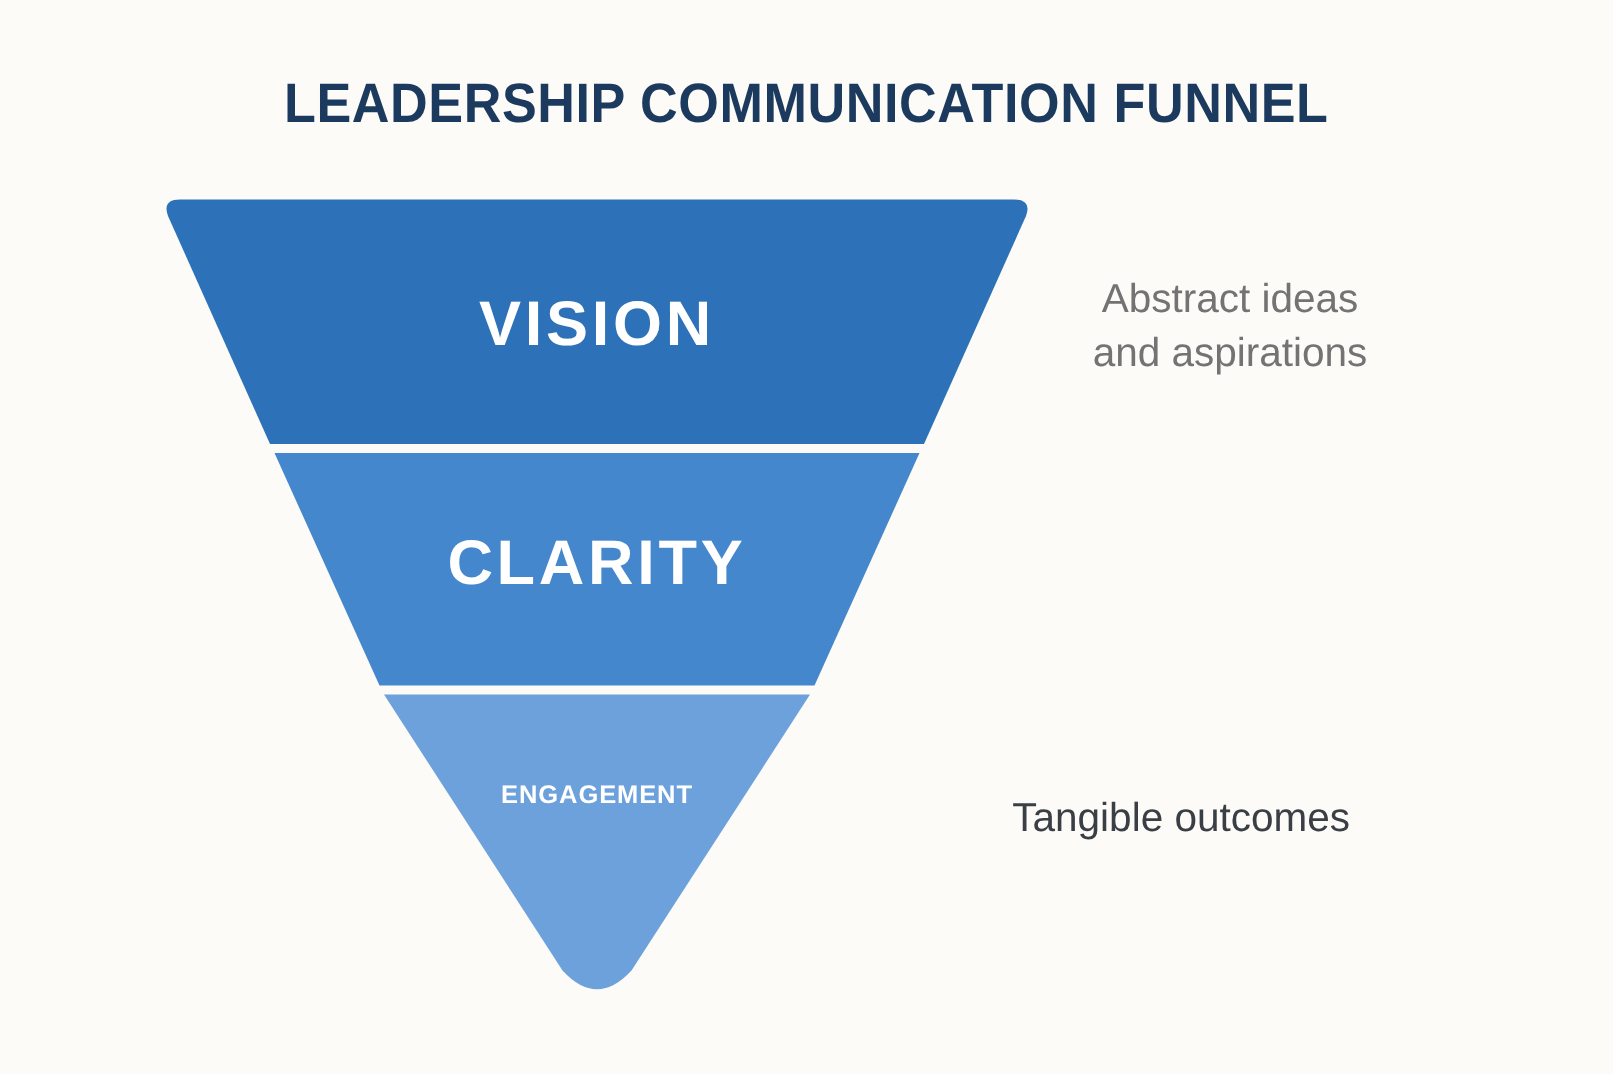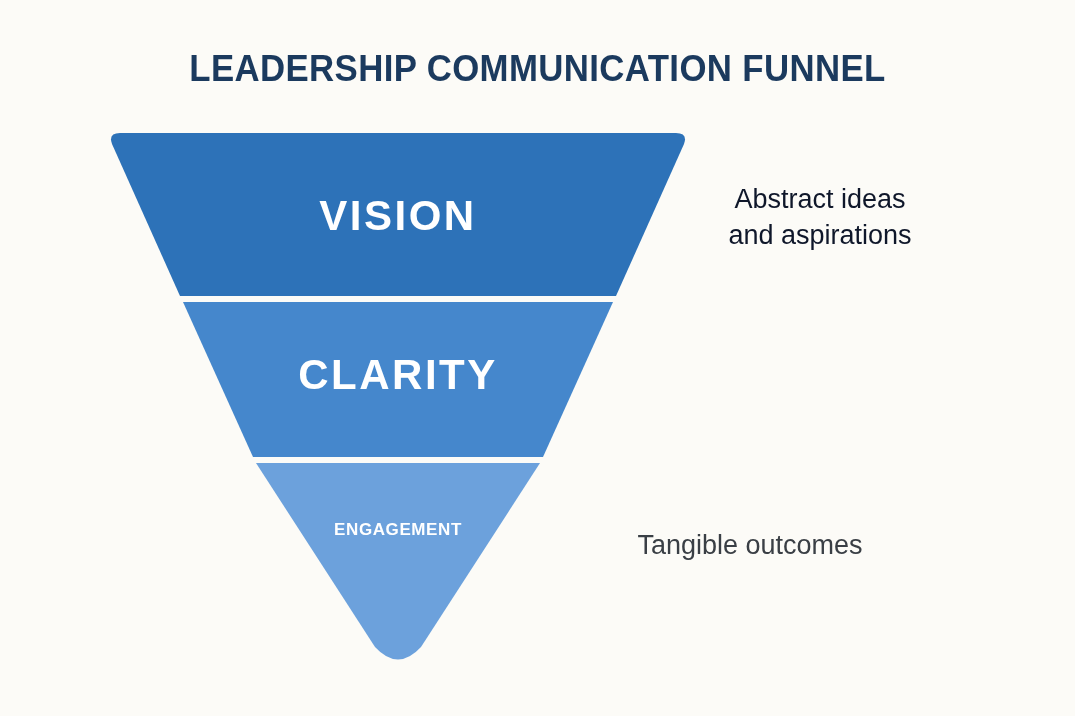--- a/index.html
+++ b/index.html
@@ -99,18 +99,18 @@
     <g>
       <path fill="#6ca1dc" d="M 256 463
                L 540 463
                L 421 647
                Q 398 672 375 647
                L 256 463 Z"></path>
       <text class="seg-label sm" x="398" y="531">ENGAGEMENT</text>
     </g>
   </svg>
 
-  <div class="annotation" id="annotation-top" style="color: #0f172a;">Abstract ideas
+  <div class="annotation" id="annotation-top" style="color: #737373;">Abstract ideas
 and aspirations</div>
 
-  <div class="annotation" id="annotation-bottom" style="color: rgb(58, 63, 69);">Tangible outcomes</div>
+  <div class="annotation" id="annotation-bottom" style="color: rgb(58, 63, 69); text-align: right;">Tangible outcomes</div>
 
 </div>
 
 </body></html>

